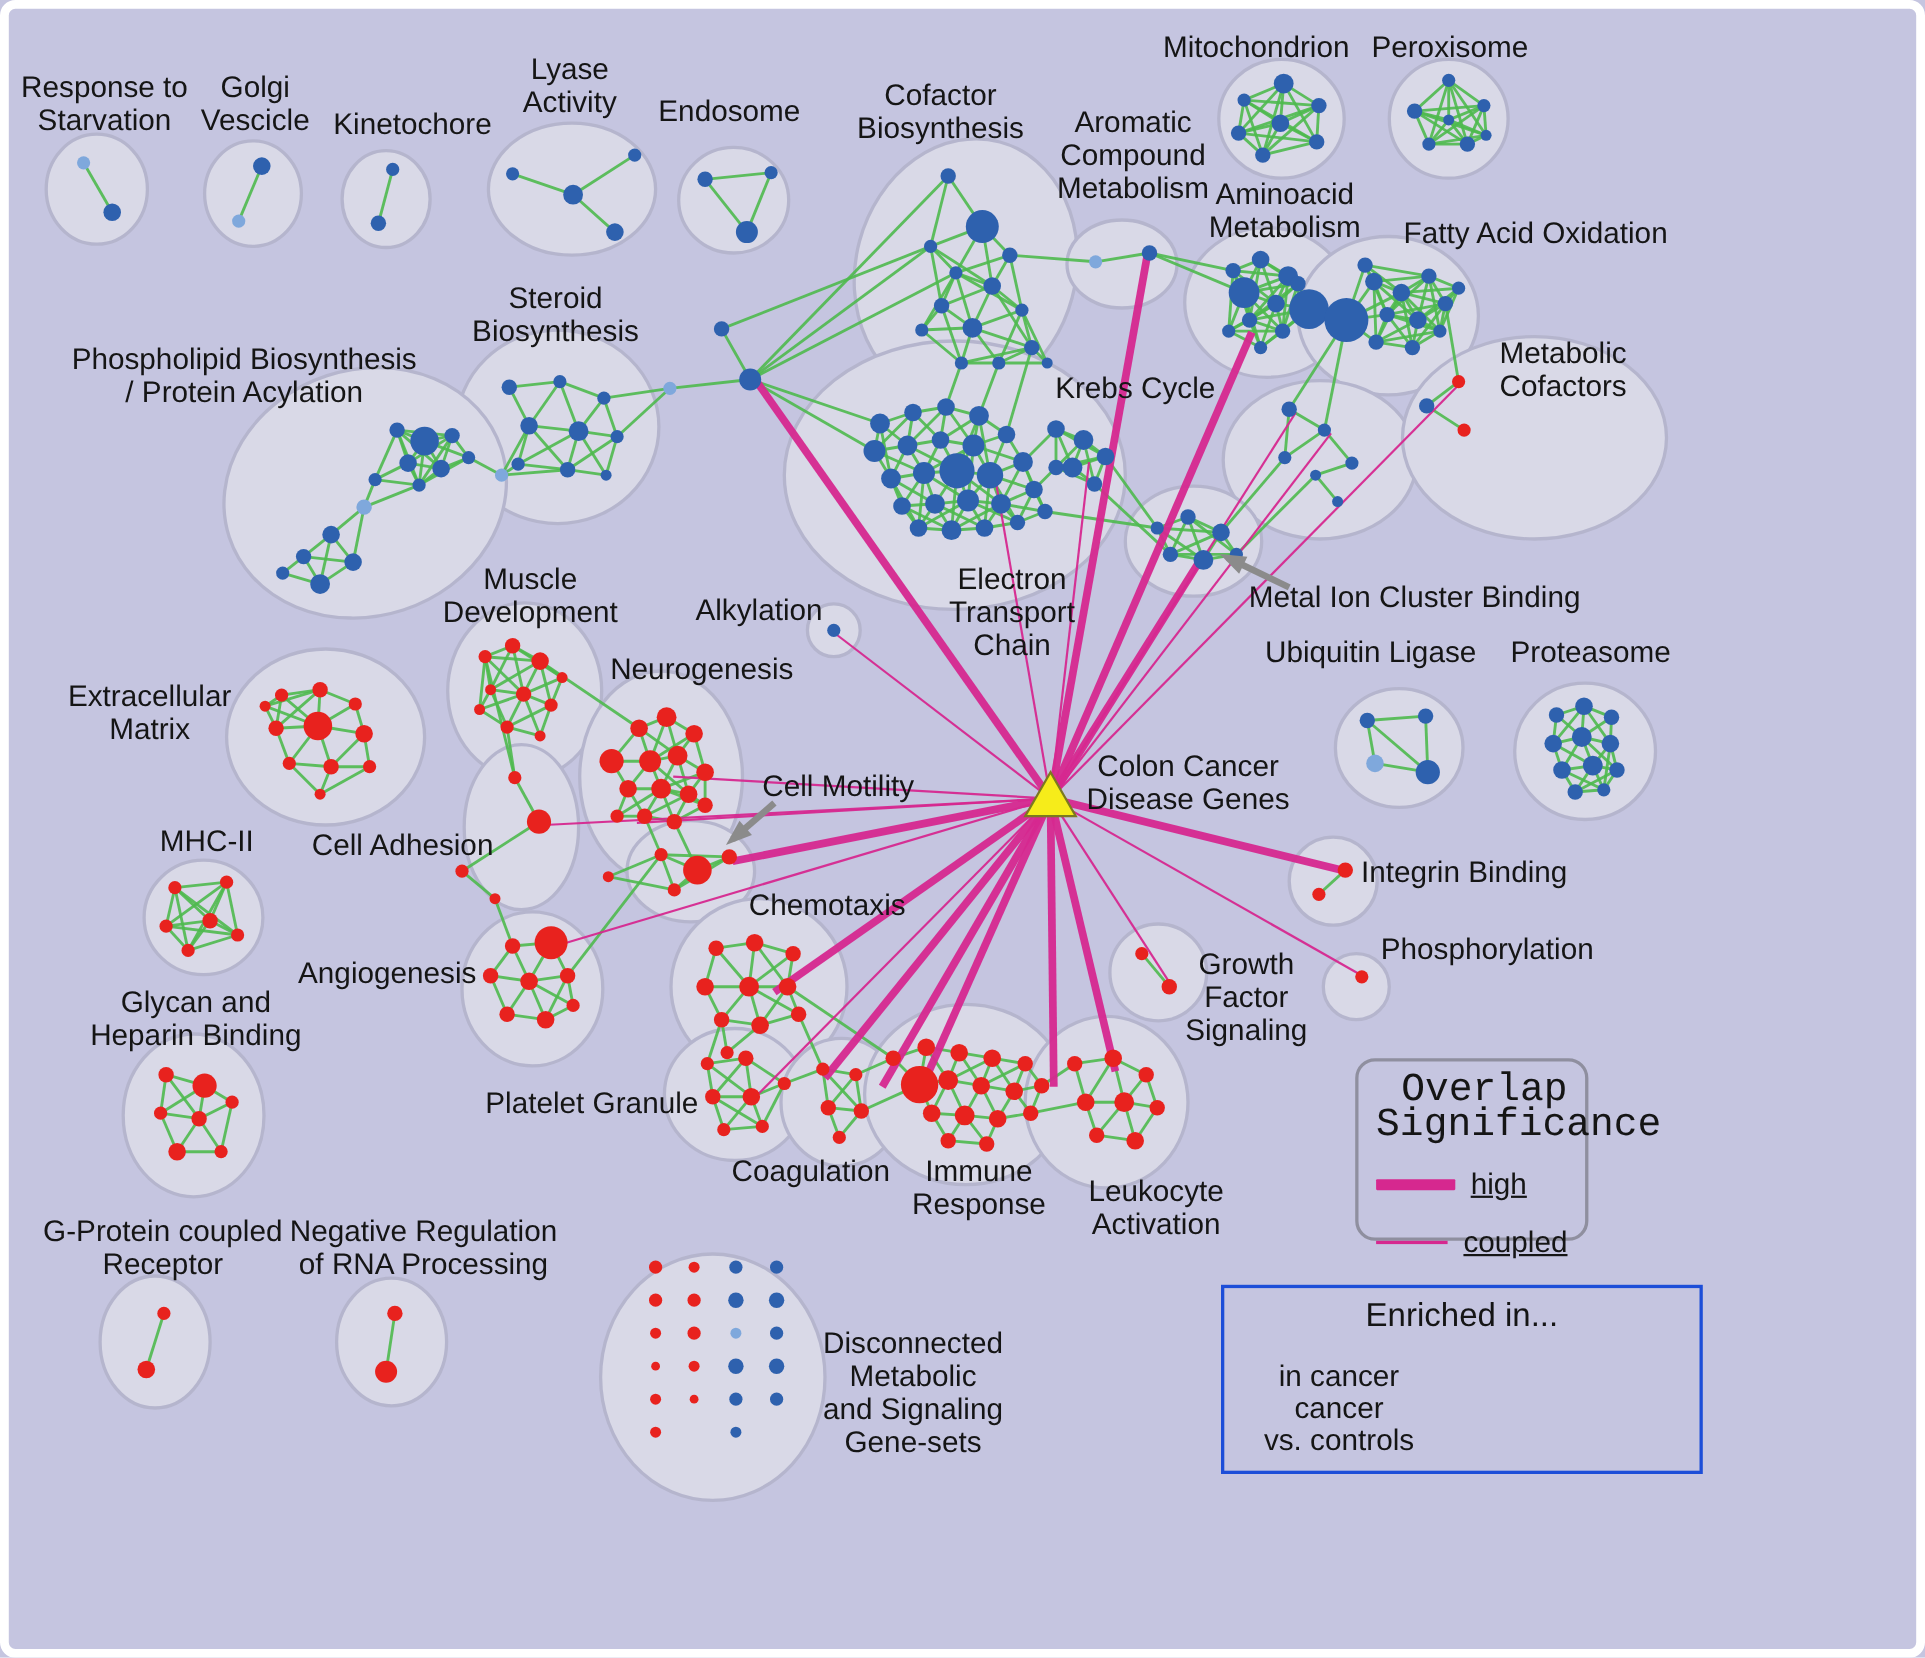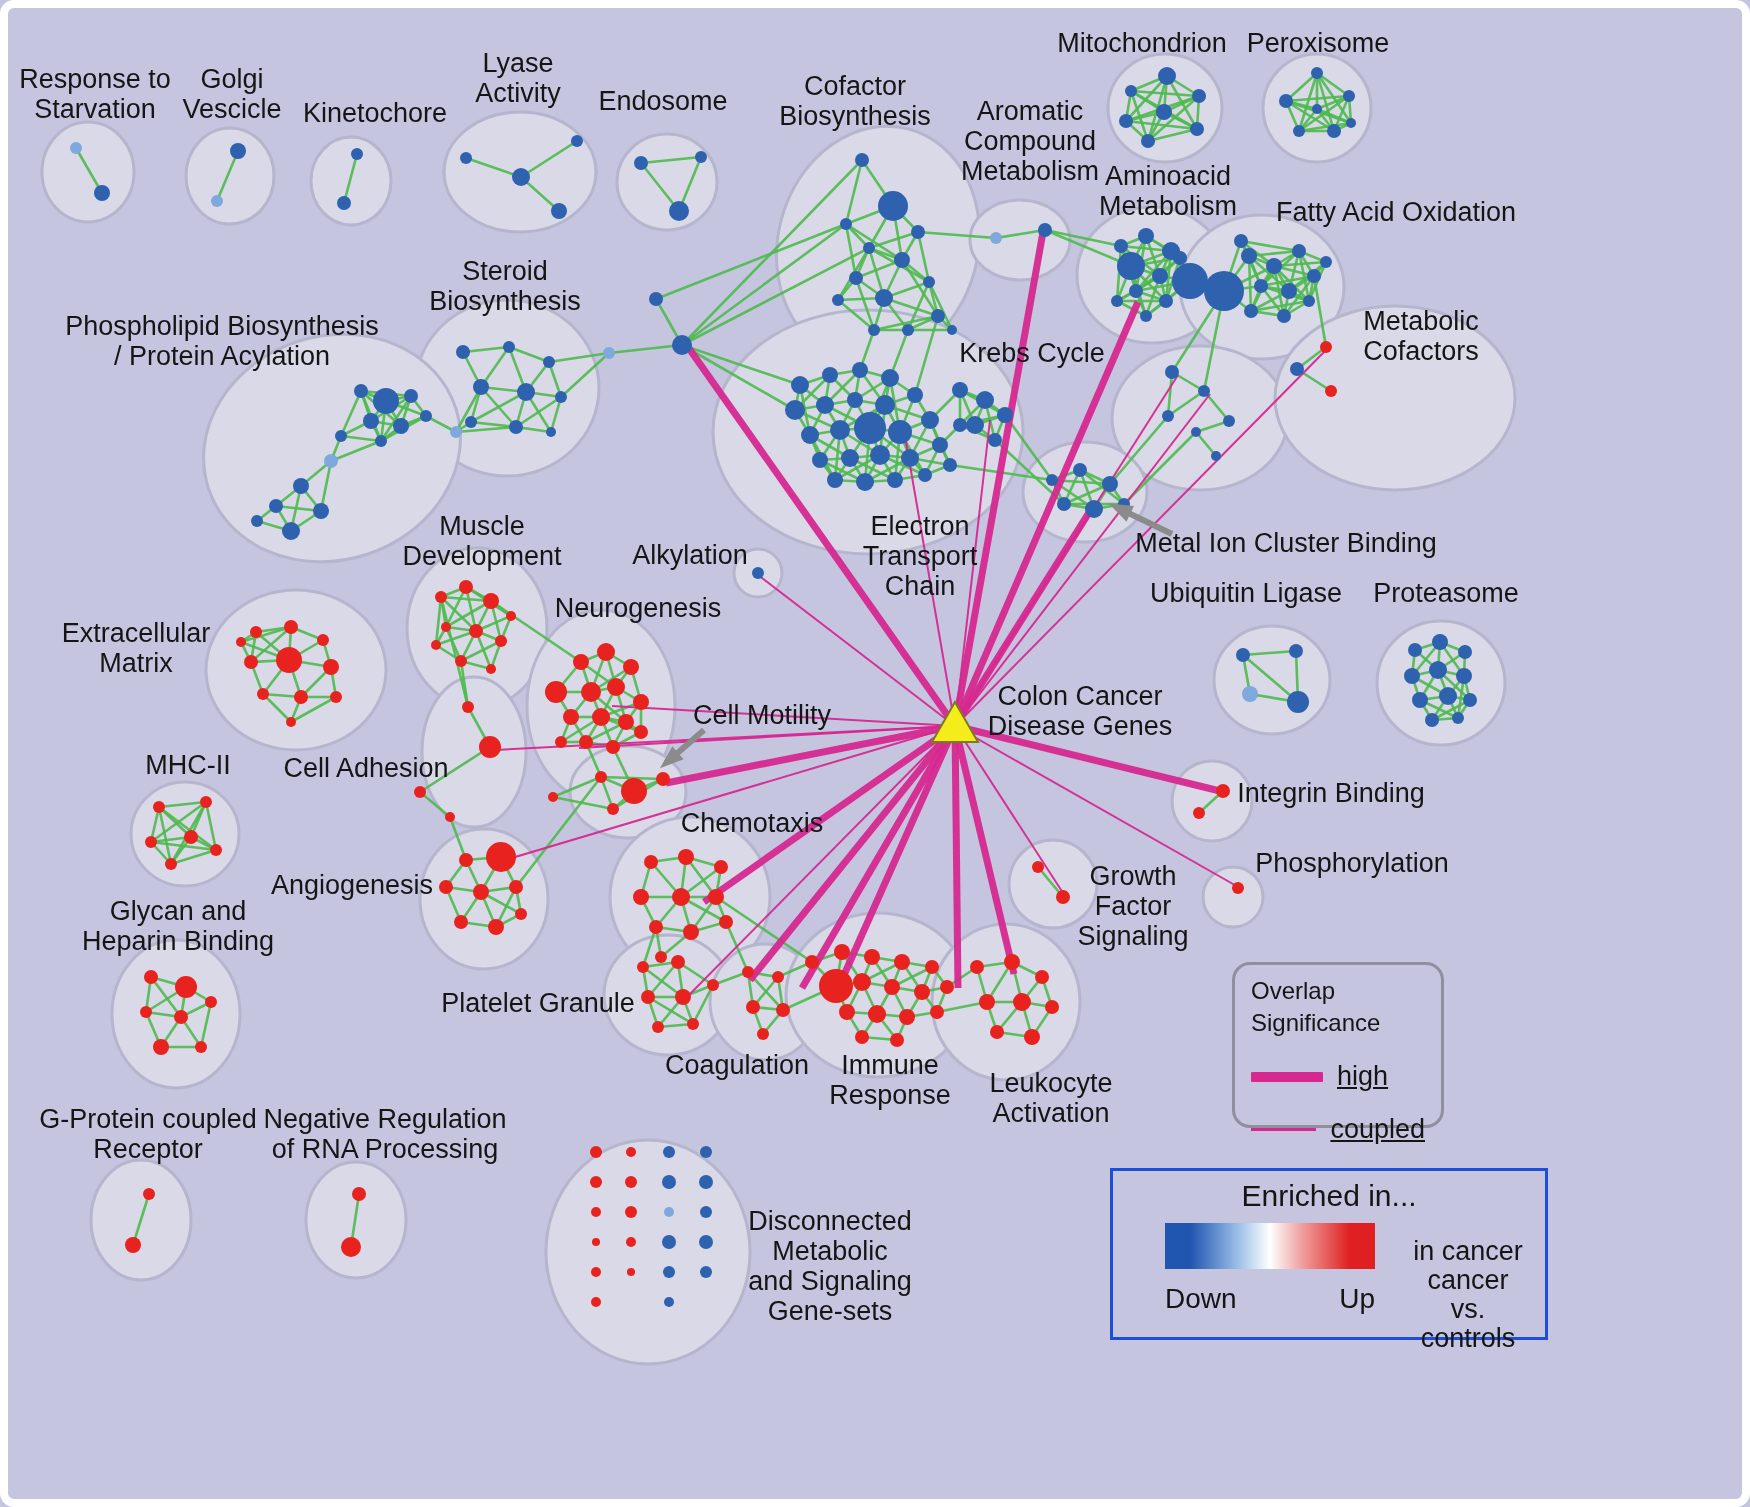--- a/index.html
+++ b/index.html
@@ -5,21 +5,21 @@
   html,body{margin:0;padding:0;background:#ffffff;}
   .figure{position:relative;width:1750px;height:1507px;background:#c5c5e0;overflow:hidden;
           font-family:"Liberation Sans",sans-serif;}
   .frame{position:absolute;inset:0;border:8px solid #ffffff;border-radius:14px;pointer-events:none;z-index:30;}
   svg.net{position:absolute;left:0;top:0;z-index:5;}
   text.lbl{font-family:"Liberation Sans",sans-serif;font-size:27px;fill:#151515;}
   
   .legend-overlap{position:absolute;left:1232px;top:962px;width:212px;height:166px;z-index:20;
                   border:3px solid #8f8f9f;border-radius:18px;box-sizing:border-box;
                   padding:10px 16px;color:#151515;}
-  .lg-title{text-align:left;font-size:24px;line-height:32px;}
+  .lg-title{text-align:right;font-size:36px;line-height:32px;font-family:Liberation Mono, monospace;}
   .lg-row{display:flex;align-items:center;margin-top:22px;text-decoration:underline;}
   .line-high{display:inline-block;width:72px;height:10px;background:#d6288f;margin-right:14px;border-radius:1px;}
   .line-moderate{display:inline-block;width:72px;height:3px;background:#d6288f;margin-right:14px;}
   .lg-label{font-size:27px;}
   .legend-enriched{position:absolute;left:1110px;top:1168px;width:438px;height:172px;z-index:20;
                    border:3px solid #1d4ed8;box-sizing:border-box;padding:6px 10px;color:#151515;}
   .enr-title{text-align:center;font-size:30px;margin-top:2px;}
   .enr-body{display:flex;align-items:flex-start;margin-top:10px;}
   .enr-left{margin-left:42px;}
   .gradient-bar{width:210px;height:46px;
@@ -1122,27 +1122,20 @@
     </div>
     <div class="lg-row">
       <span class="line-moderate"></span>
       <span class="lg-label">coupled</span>
     </div>
   </div>
 
   <div class="legend-enriched">
     <div class="enr-title">Enriched in...</div>
     <div class="enr-body">
-      <div class="enr-left">
-        <div class="gradient-bar"></div>
-        <div class="enr-ends">
-          <span>Down</span>
-          <span>Up</span>
-        </div>
-      </div>
       <div class="enr-side">
         <div>in cancer</div>
         <div>cancer</div>
         <div>vs. controls</div>
       </div>
     </div>
   </div>
 
   <div class="frame"></div>
 </div>

